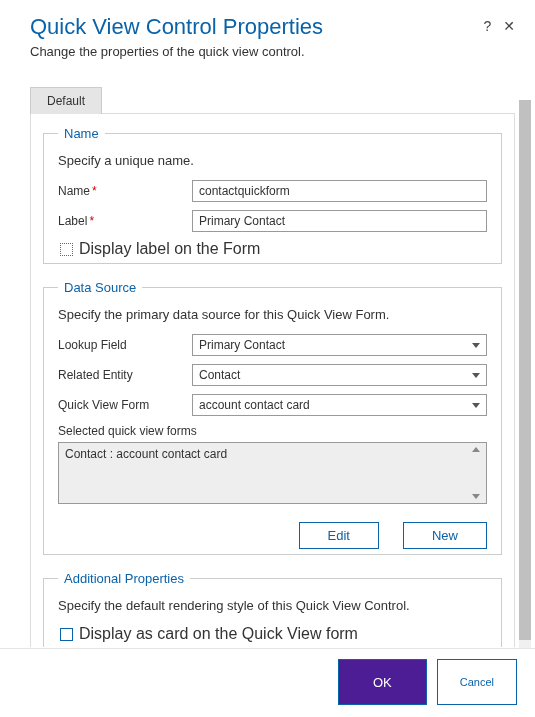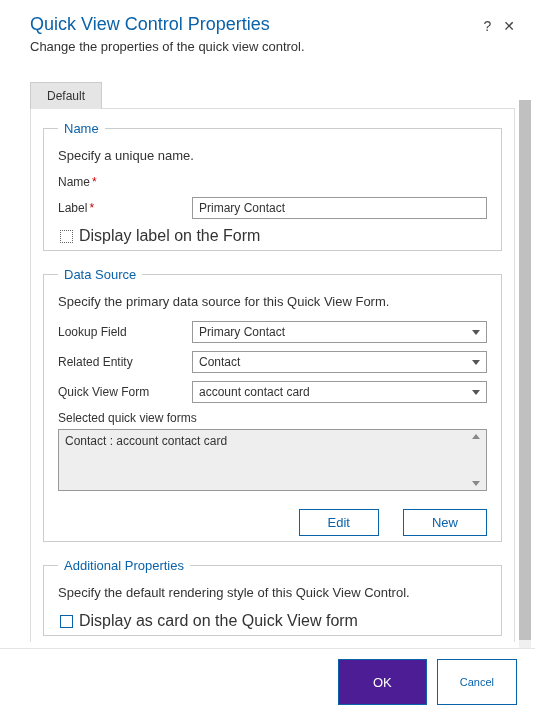--- a/index.html
+++ b/index.html
@@ -1,19 +1,19 @@
 <!DOCTYPE html>
 <html><head>
   <meta charset="utf-8">
   <style>
     * { box-sizing: border-box; margin: 0; padding: 0; font-family: "Segoe UI", Arial, sans-serif; }
     body { width: 535px; height: 717px; background: #fff; overflow: hidden; position: relative; }
     .header { padding: 14px 20px 8px 30px; }
     .header-top { display: flex; justify-content: space-between; align-items: flex-start; }
-    .title { color: #0a62a9; font-size: 18px; font-weight: 400; }
+    .title { color: #0a62a9; font-size: 22px; font-weight: 400; }
     .header-icons { display: flex; gap: 12px; align-items: center; color: #444; margin-top: 4px; }
     .help-icon, .close-icon { cursor: pointer; font-size: 14px; }
     .subtitle { color: #333; font-size: 13px; margin-top: 4px; }
     .main { padding: 20px 20px 0 30px; position: relative; height: 580px; overflow-y: auto; }
     .scrollbar-track { position: absolute; right: 4px; top: 100px; width: 12px; height: 560px; background: #f0f0f0; }
     .scrollbar-thumb { position: absolute; top: 0; left: 0; width: 12px; height: 540px; background: #c0c0c0; }
     .tab { display: inline-block; padding: 6px 16px; border: 1px solid #ccc; border-bottom: none; font-size: 12px; color: #333; background: #e5e5e5; margin-bottom: -1px; position: relative; z-index: 1; }
     .panel { border: 1px solid #ddd; padding: 12px 12px 12px 12px; }
     fieldset { border: 1px solid #ccc; margin-bottom: 16px; padding: 12px 14px 5px 14px; }
     legend { color: #0a62a9; font-size: 13px; padding: 0 6px; }
@@ -54,20 +54,21 @@
 
 <div class="main">
   <div class="tab">Default</div>
   <div class="panel">
 
     <fieldset>
       <legend>Name</legend>
       <div class="instruction">Specify a unique name.</div>
       <div class="form-row">
         <div class="form-label"><span>Name</span><span class="req">*</span></div>
+        <input class="text-input" type="text" value="contactquickform" style="">
       </div>
       <div class="form-row">
         <div class="form-label"><span>Label</span><span class="req">*</span></div>
         <input class="text-input" type="text" value="Primary Contact" style="">
       </div>
       <div class="checkbox-row">
         <div class="checkbox-box"></div>
         <span class="checkbox-label">Display label on the Form</span>
       </div>
     </fieldset>

